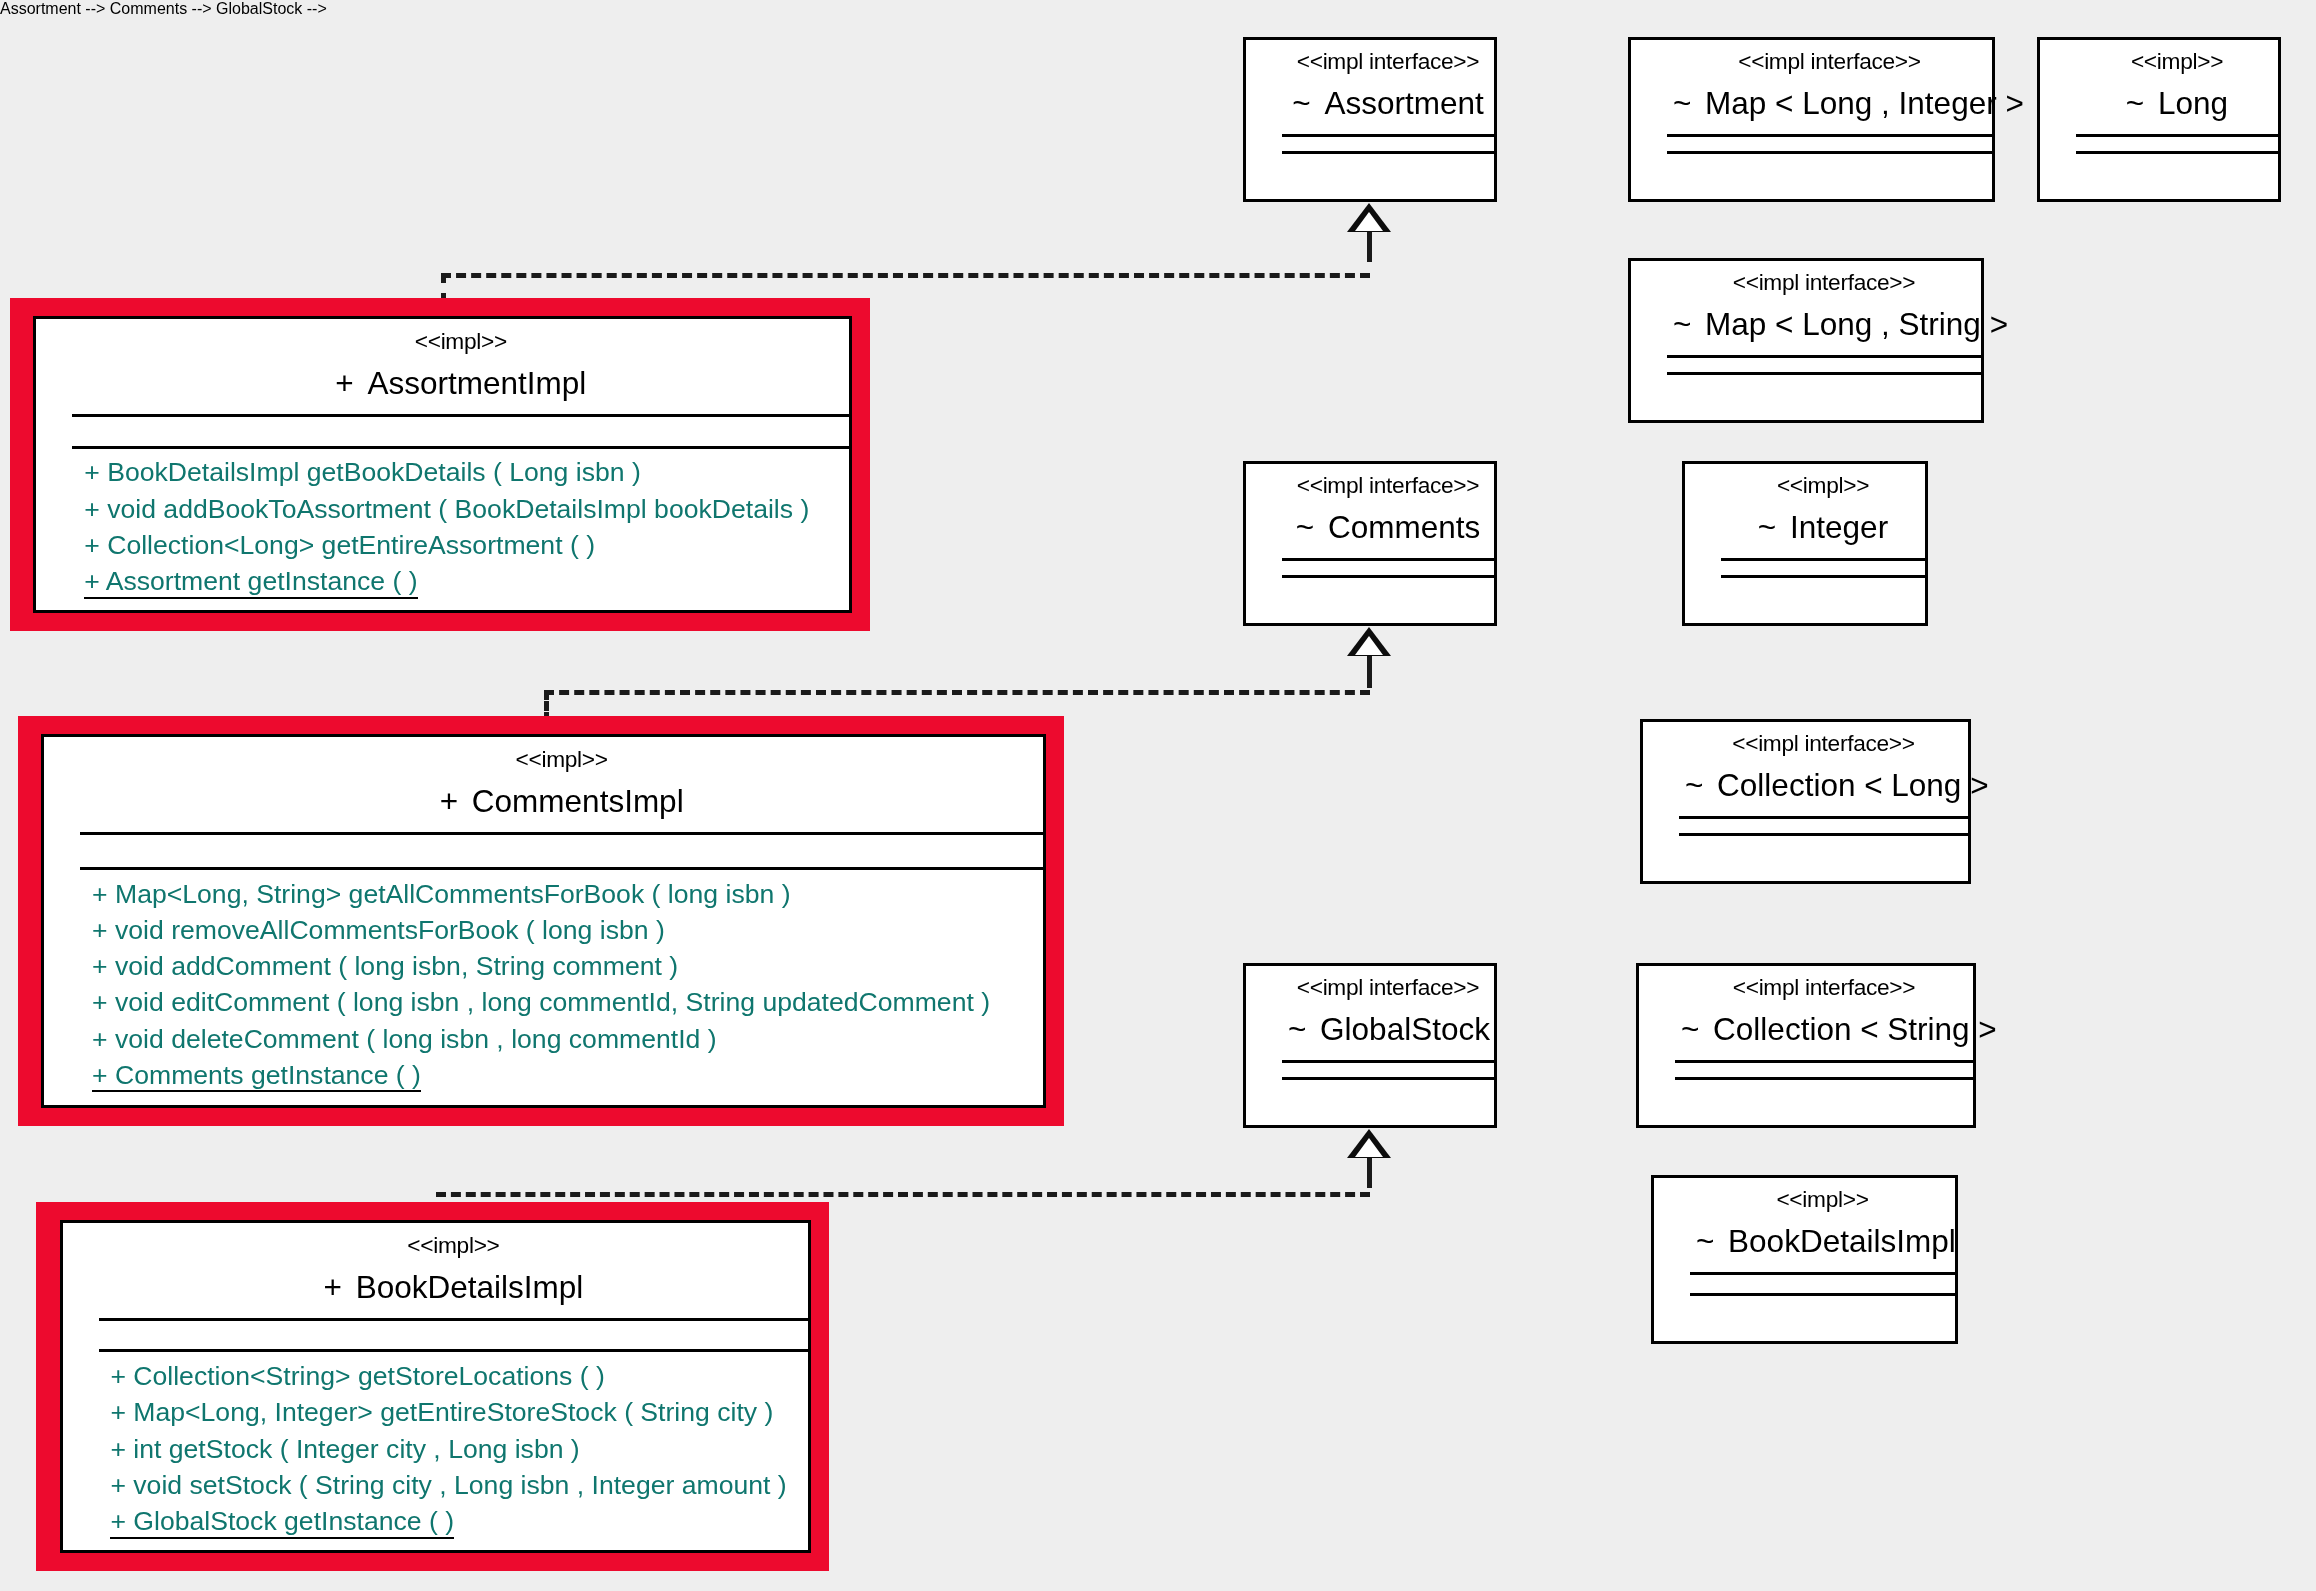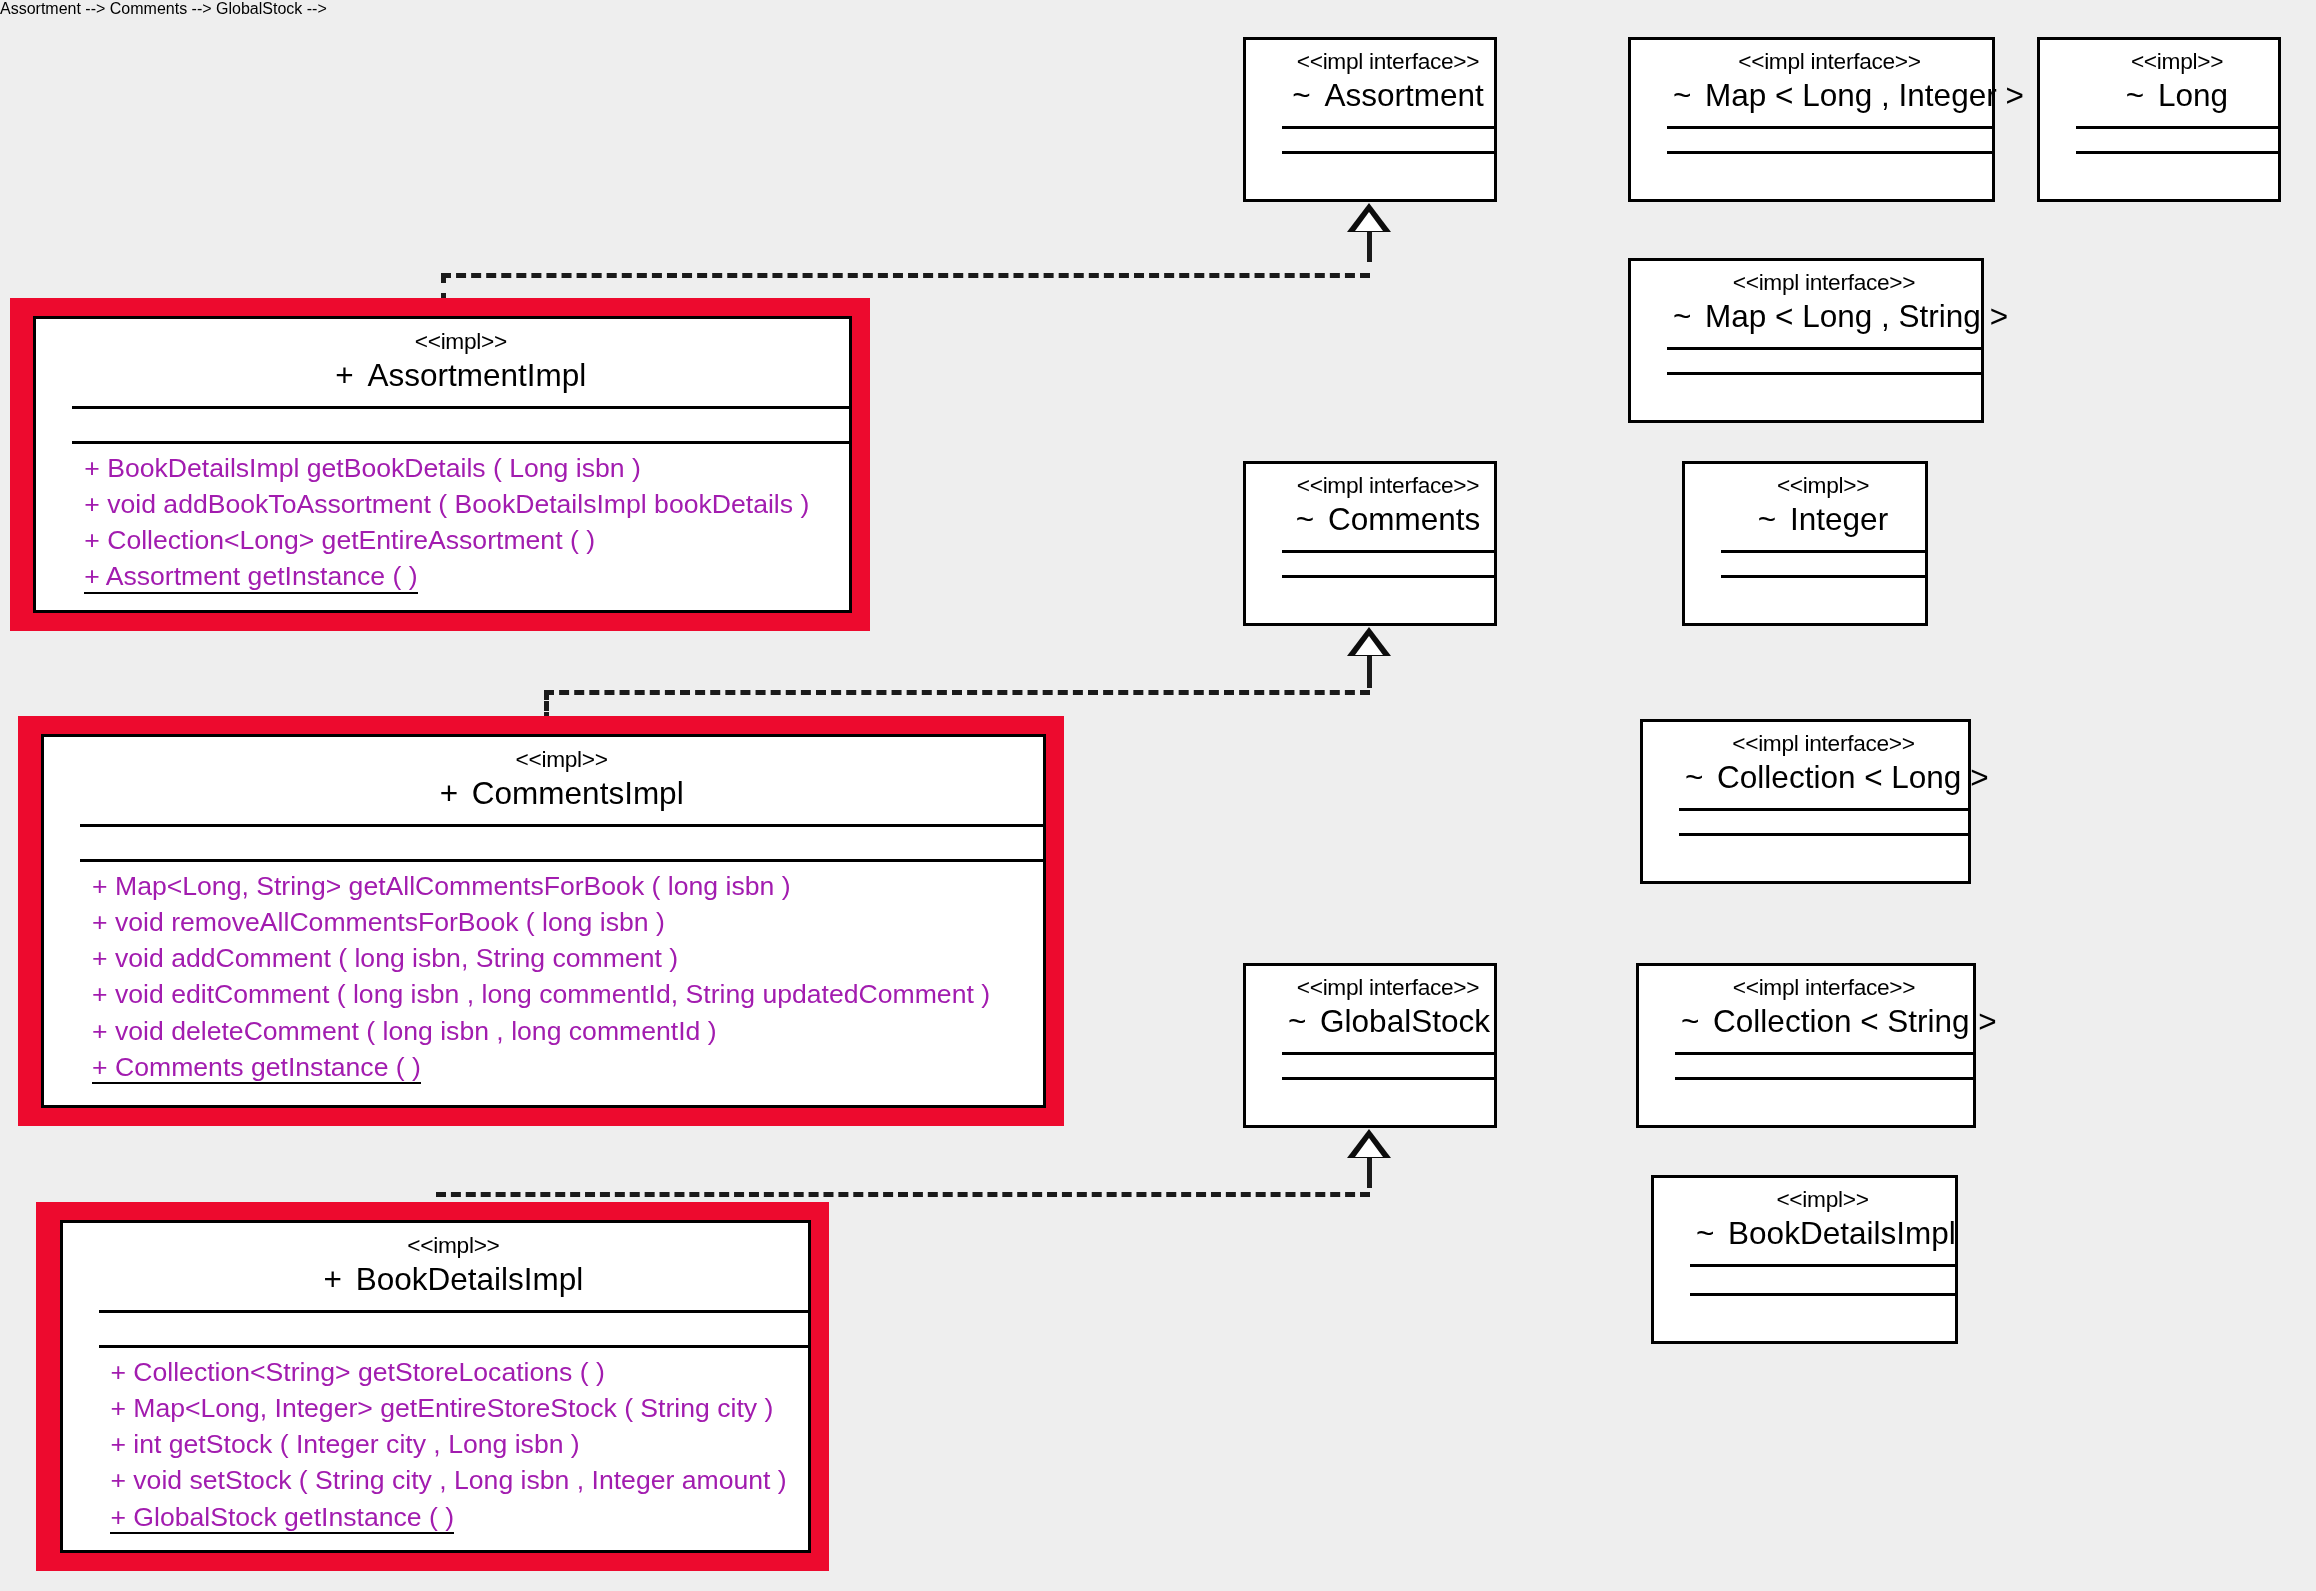--- a/index.html
+++ b/index.html
@@ -46,21 +46,21 @@
     display: block;
     font-size: 22.7px;
     letter-spacing: -0.3px;
     line-height: 1.12;
     color: #000;
   }
   .classname {
     display: block;
     font-size: 31.5px;
     line-height: 1.18;
-    margin-top: 3px;
+    margin-top: 11px;
     color: #000;
     white-space: nowrap;
   }
   .classname .vis {
     display: inline-block;
     margin-right: 13.8px;
   }
 
   
   .iface .compartment.title { padding: 8.9px 5.9px 11.8px 5.9px; }
@@ -87,21 +87,21 @@
     padding: 9.9px 9.9px 11.8px 9.9px;
   }
   .impl .compartment.attrs { height: 35px; }
   .impl .compartment.ops {
     padding: 5.9px 0 7.9px 0;
   }
   .op-row {
     font-size: 26.6px;
     line-height: 1.07;
     padding: 3.9px 0 3.9px 11.8px;
-    color: #a21caf;
+    color: #0f766e;
     white-space: nowrap;
   }
   .op-row .sig { }
   .op-row.static .sig-underline {
     border-bottom: 2px solid #000;
     display: inline-block;
     padding-bottom: 1px;
   }
 
   

